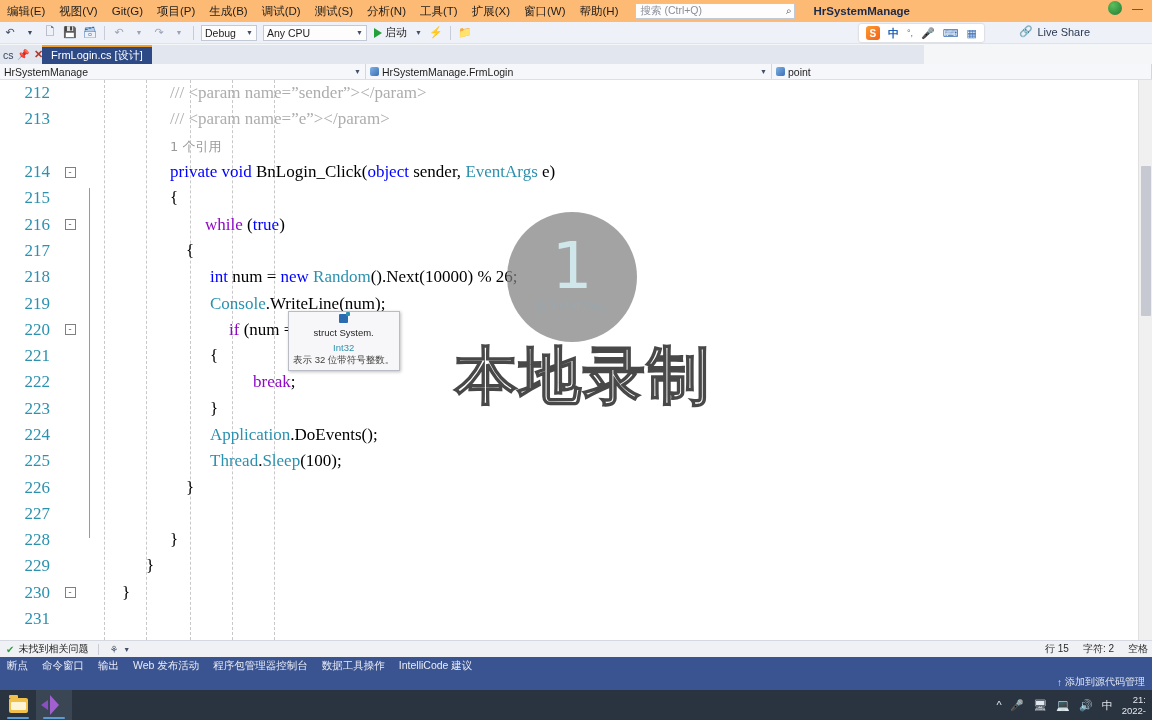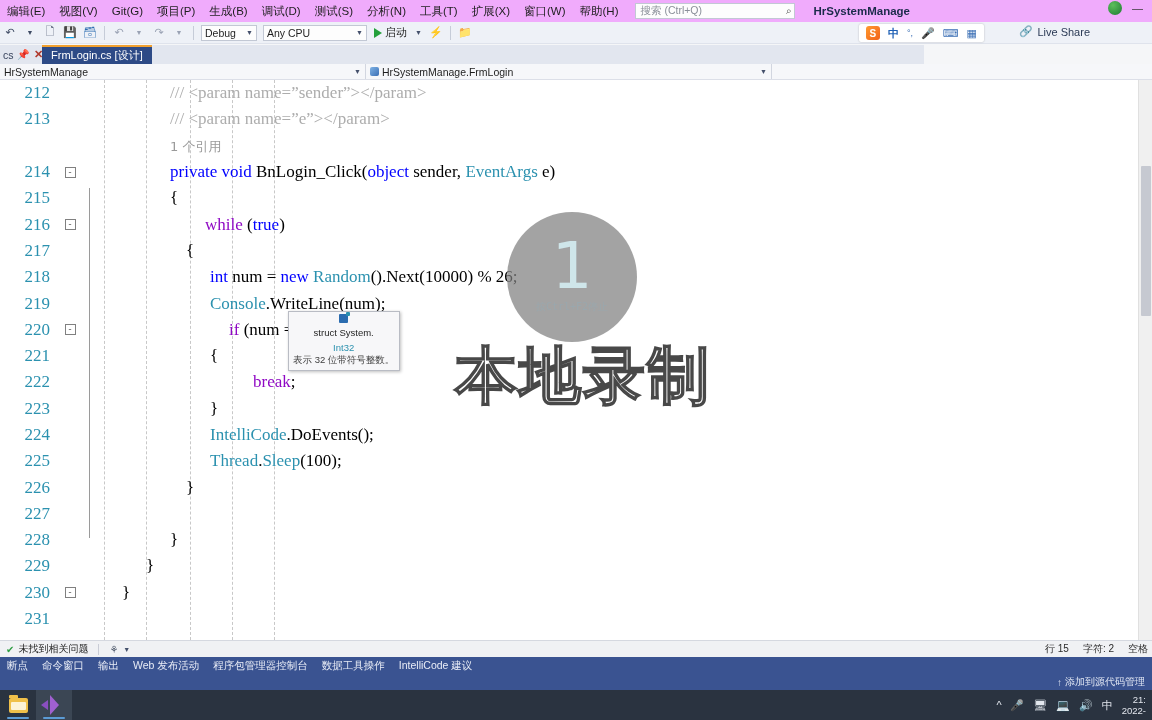--- a/index.html
+++ b/index.html
@@ -7,21 +7,21 @@
     width: 1152px; height: 720px;
     overflow: hidden;
     font-family: "Liberation Sans", sans-serif;
     background: #f5f6f8;
   }
   #app { position: relative; width: 1152px; height: 720px; }
 
   
   .menubar {
     position: absolute; top: 0; left: 0; width: 1152px; height: 22px;
-    background: #f0abfc;
+    background: #fdba74;
     display: flex; align-items: center;
     font-size: 11.5px; color: #1e1e1e;
   }
   .menu-item { padding: 2px 7px; white-space: nowrap; }
   .search-box {
     margin-left: 10px; width: 160px; height: 16px;
     background: #fdfdfd; border: 1px solid #c2c8d4;
     font-size: 10.5px; color: #8a8f99;
     display: flex; align-items: center; padding: 0 4px;
     position: relative;
@@ -406,20 +406,26 @@
     <div class="nav-combo nav-c1">
       <span class="txt">HrSystemManage</span>
       <span class="caret">▼</span>
     </div>
     <div class="nav-combo nav-c2">
       <span class="txt">
         <span class="m-ico"></span>
         <span>HrSystemManage.FrmLogin</span>
       </span>
       <span class="caret">▼</span>
+    </div>
+    <div class="nav-combo nav-c3">
+      <span class="txt">
+        <span class="m-ico"></span>
+        <span>point</span>
+      </span>
     </div>
   </div>
 
   <div class="editor">
     <div class="guide" style="left:104px"></div>
     <div class="guide" style="left:146px"></div>
     <div class="guide" style="left:190px"></div>
     <div class="guide" style="left:232px"></div>
     <div class="guide" style="left:274px"></div>
     <div class="bracket-line" style="left:89px; top:108px; height:60px"></div>
@@ -431,21 +437,21 @@
         <div class="code-row"><div class="lnum">214</div><div class="fold"><span class="fold-box">-</span></div><div class="code-text" style="padding-left: 88px;"><span class="k">private</span><span class="p"> </span><span class="k">void</span><span class="p"> BnLogin_Click</span><span class="p">(</span><span class="k">object</span><span class="p"> sender, </span><span class="t">EventArgs</span><span class="p"> e)</span></div></div>
         <div class="code-row"><div class="lnum">215</div><div class="fold"></div><div class="code-text" style="padding-left: 88px;"><span class="p">{</span></div></div>
         <div class="code-row"><div class="lnum">216</div><div class="fold"><span class="fold-box">-</span></div><div class="code-text" style="padding-left: 104px;"><span class="kc">while</span><span class="p"> (</span><span class="k">true</span><span class="p">)</span></div></div>
         <div class="code-row"><div class="lnum">217</div><div class="fold"></div><div class="code-text" style="padding-left: 104px;"><span class="p">{</span></div></div>
         <div class="code-row"><div class="lnum">218</div><div class="fold"></div><div class="code-text" style="padding-left: 128px;"><span class="k">int</span><span class="p"> num = </span><span class="k">new</span><span class="p"> </span><span class="t">Random</span><span class="p">().</span><span class="p">Next</span><span class="p">(</span><span class="n">10000</span><span class="p">) % </span><span class="n">26</span><span class="p">;</span></div></div>
         <div class="code-row"><div class="lnum">219</div><div class="fold"></div><div class="code-text" style="padding-left: 128px;"><span class="t">Console</span><span class="p">.WriteLine</span><span class="p">(num);</span></div></div>
         <div class="code-row"><div class="lnum">220</div><div class="fold"><span class="fold-box">-</span></div><div class="code-text" style="padding-left: 128px;"><span class="kc">if</span><span class="p"> (num == </span><span class="n">25</span><span class="p">)</span></div></div>
         <div class="code-row"><div class="lnum">221</div><div class="fold"></div><div class="code-text" style="padding-left: 128px;"><span class="p">{</span></div></div>
         <div class="code-row"><div class="lnum">222</div><div class="fold"></div><div class="code-text" style="padding-left: 152px;"><span class="kc">break</span><span class="p">;</span></div></div>
         <div class="code-row"><div class="lnum">223</div><div class="fold"></div><div class="code-text" style="padding-left: 128px;"><span class="p">}</span></div></div>
-        <div class="code-row"><div class="lnum">224</div><div class="fold"></div><div class="code-text" style="padding-left: 128px;"><span class="t">IntelliCode</span><span class="p">.DoEvents</span><span class="p">();</span></div></div>
+        <div class="code-row"><div class="lnum">224</div><div class="fold"></div><div class="code-text" style="padding-left: 128px;"><span class="t">Application</span><span class="p">.DoEvents</span><span class="p">();</span></div></div>
         <div class="code-row"><div class="lnum">225</div><div class="fold"></div><div class="code-text" style="padding-left: 128px;"><span class="t">Thread</span><span class="p">.</span><span class="t">Sleep</span><span class="p">(</span><span class="n">100</span><span class="p">);</span></div></div>
         <div class="code-row"><div class="lnum">226</div><div class="fold"></div><div class="code-text" style="padding-left: 104px;"><span class="p">}</span></div></div>
         <div class="code-row"><div class="lnum">227</div><div class="fold"></div><div class="code-text" style="padding-left: 88px;"></div></div>
         <div class="code-row"><div class="lnum">228</div><div class="fold"></div><div class="code-text" style="padding-left: 88px;"><span class="p">}</span></div></div>
         <div class="code-row"><div class="lnum">229</div><div class="fold"></div><div class="code-text" style="padding-left: 64px;"><span class="p">}</span></div></div>
         <div class="code-row"><div class="lnum">230</div><div class="fold"><span class="fold-box">-</span></div><div class="code-text" style="padding-left: 40px;"><span class="p">}</span></div></div>
         <div class="code-row"><div class="lnum">231</div><div class="fold"></div><div class="code-text" style="padding-left: 40px;"></div></div>
       </div>
   </div>
 

